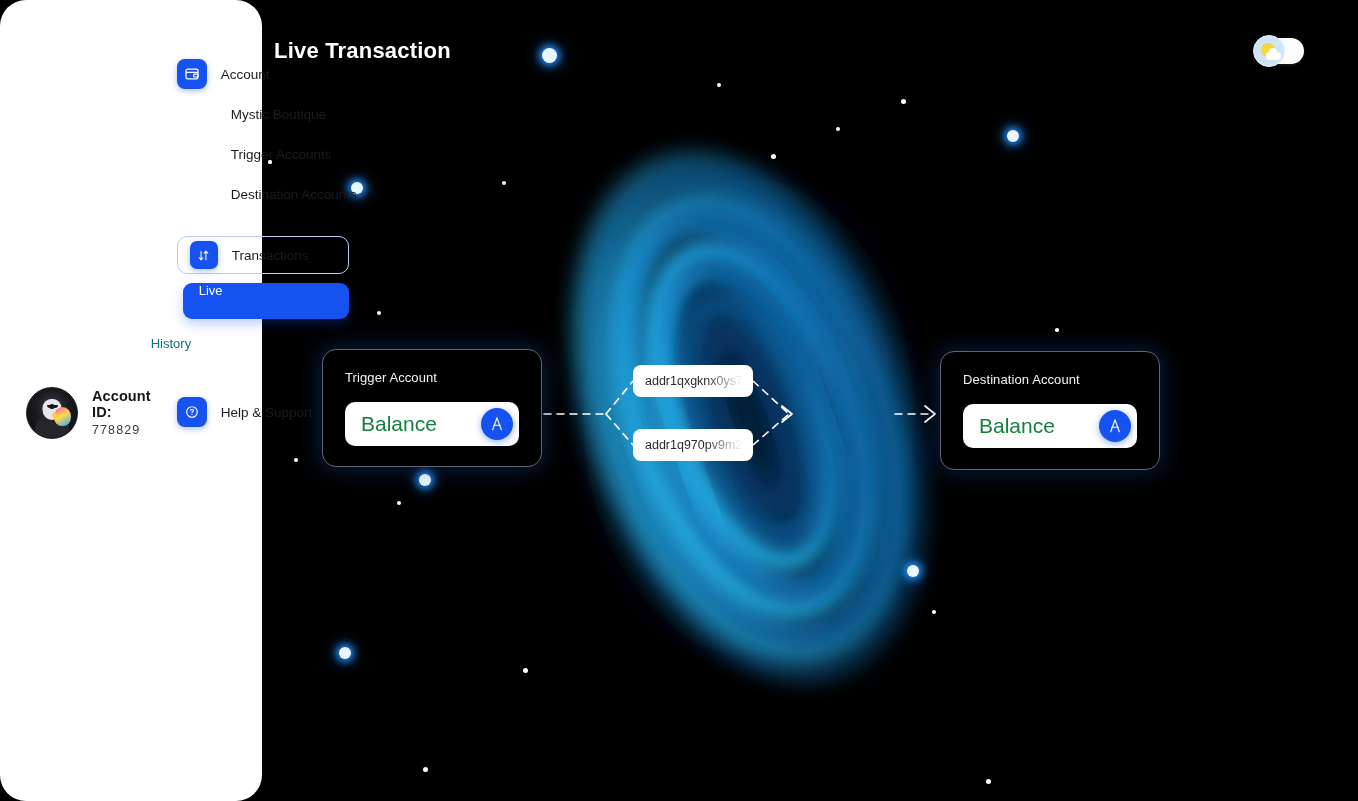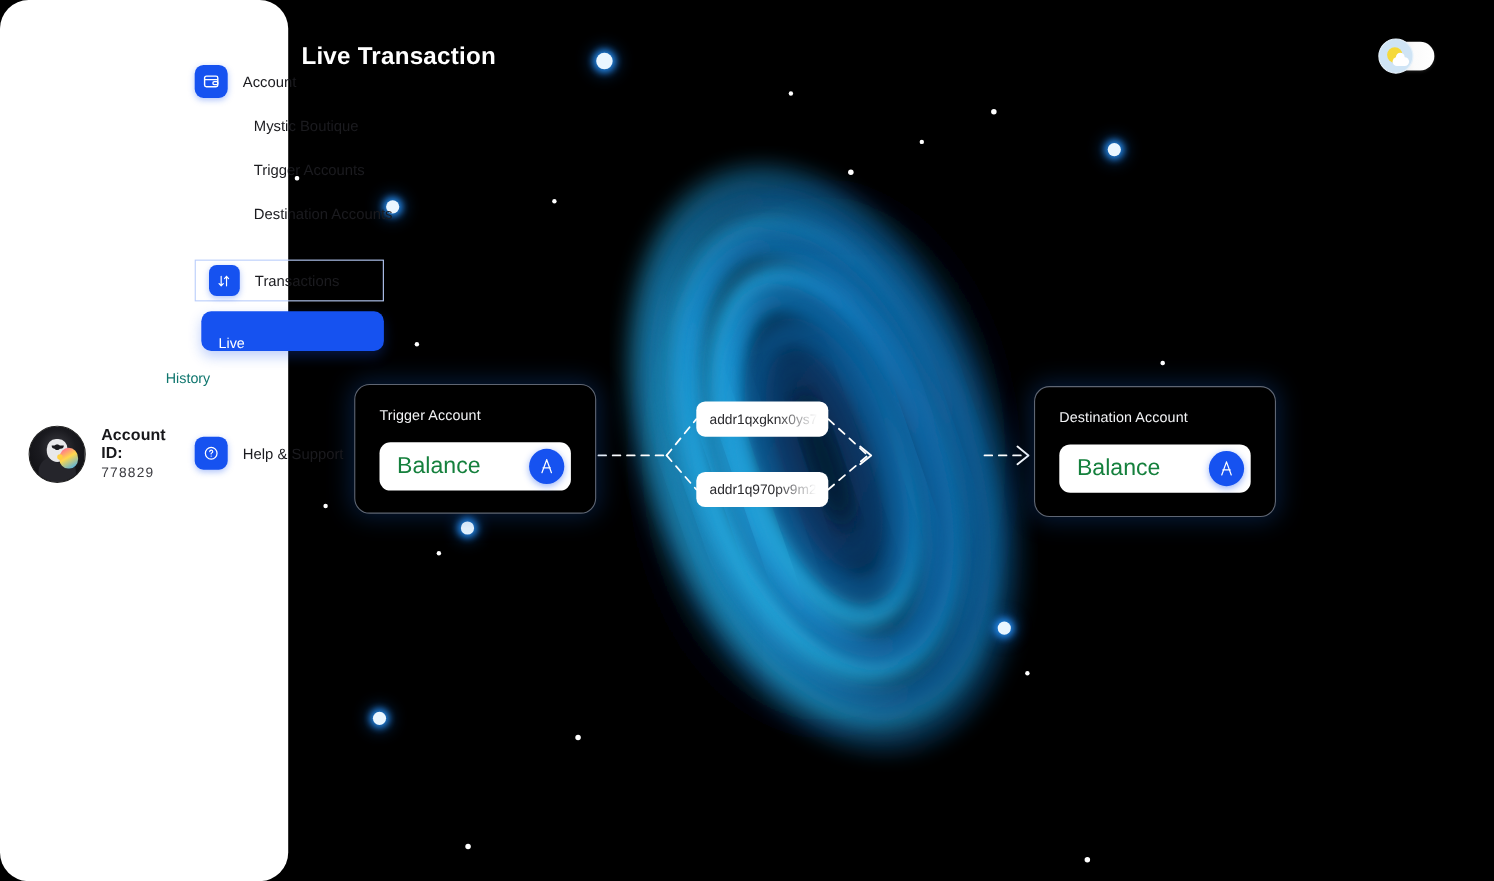--- a/index.html
+++ b/index.html
@@ -137,39 +137,39 @@
     align-items: center;
     justify-content: center;
     box-shadow: 0 2px 6px rgba(22,82,240,.35);
   }
   .icon-tile svg { display: block; }
 
   
   .nav-box {
     margin: 22px 26px 0 26px;
     border: 1px solid #b9cdfb;
-    border-radius: 0;
+    border-radius: 10px;
     height: 38px;
     display: flex;
     align-items: center;
     gap: 14px;
     padding: 0 12px;
     cursor: pointer;
   }
   .nav-box .icon-tile { width: 28px; height: 28px; flex-basis: 28px; border-radius: 7px; }
   .nav-box .label { font-size: 13.5px; color: #1b1b1f; }
 
   .nav-sub-active {
     margin: 9px 26px 0 32px;
     height: 36px;
     border-radius: 9px;
     background: #1652f0;
     color: #ffffff;
     display: flex;
-    align-items: flex-end;
+    align-items: flex-start;
     padding: 0 16px;
     font-size: 13px;
     cursor: pointer;
     box-shadow: 0 5px 12px rgba(22,82,240,.28);
   }
   .nav-sub {
     margin-top: 11px;
     height: 26px;
     display: flex;
     align-items: center;

